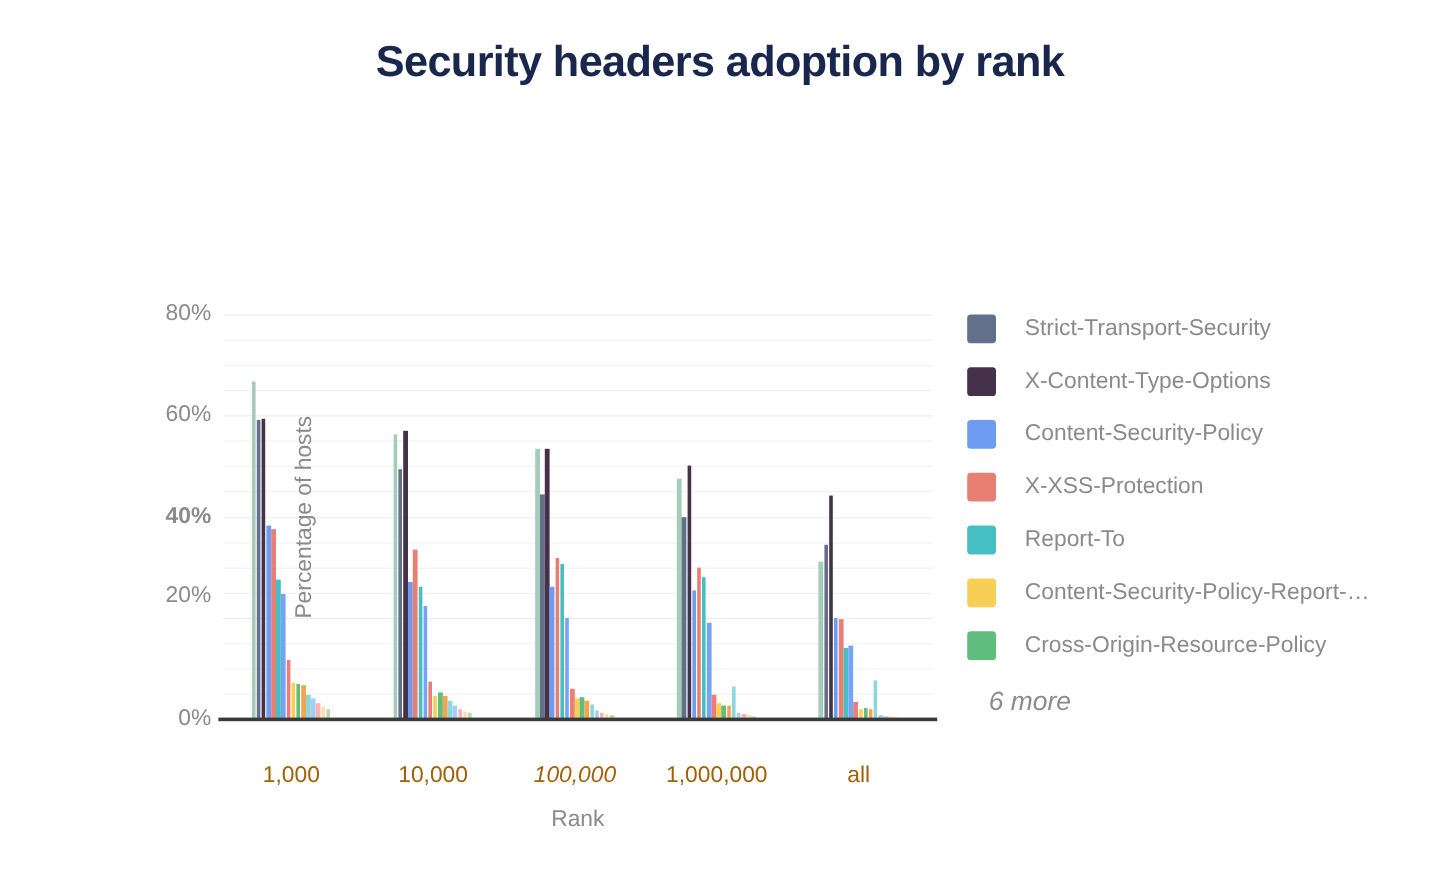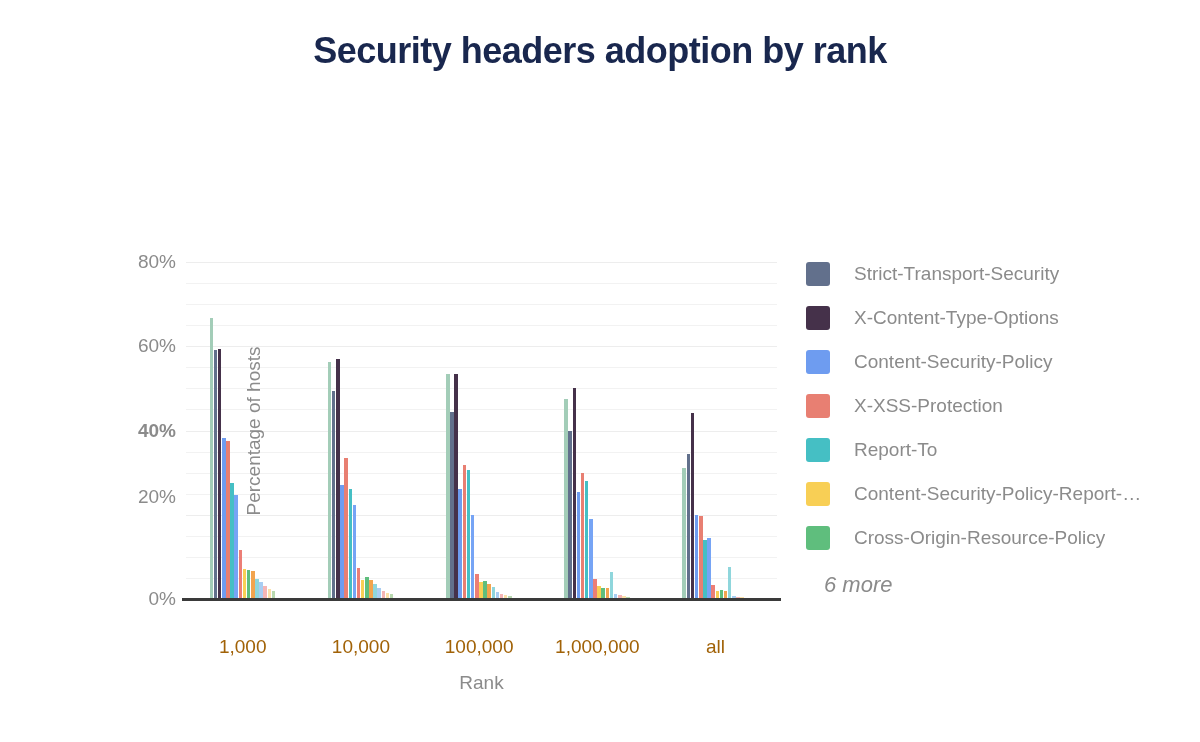--- a/index.html
+++ b/index.html
@@ -232,21 +232,21 @@
           <div class="bar" title="Origin-Agent-Cluster — all: 0.3%" style="left: 85.695px; width: 3.537px; height: 1.26375px; background: rgb(185, 217, 176);"></div>
         </div>
       </div>
     <div id="y-axis-label">Percentage of hosts</div>
   </div>
 
   <div id="x-axis-line"></div>
   <div id="x-ticks">
       <div class="x-tick" style="left: 56.736px;">1,000</div>
       <div class="x-tick" style="left: 174.936px;">10,000</div>
-      <div class="x-tick" style="left: 293.136px;">100,000</div>
+      <div class="x-tick" style="left: 293.136px; font-style: italic;">100,000</div>
       <div class="x-tick" style="left: 411.336px;">1,000,000</div>
       <div class="x-tick" style="left: 529.536px;">all</div>
     </div>
   <div id="x-axis-label">Rank</div>
 
   <div id="legend">
     <div id="legend-items">
         <div class="legend-item">
           <span class="legend-swatch" style="background: rgb(98, 112, 140);"></span>
           <span class="legend-label">Strict-Transport-Security</span>

